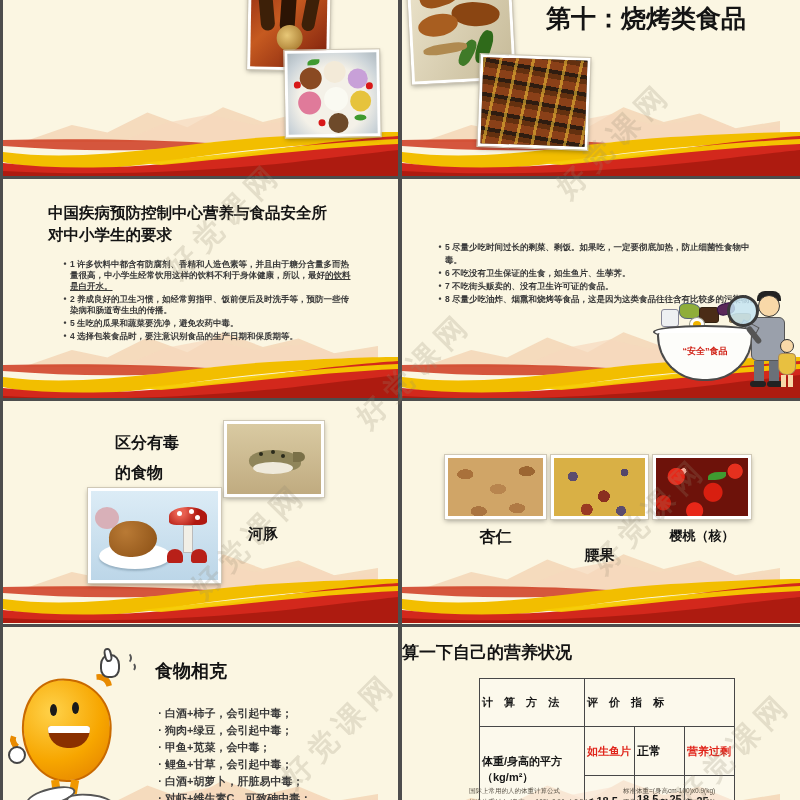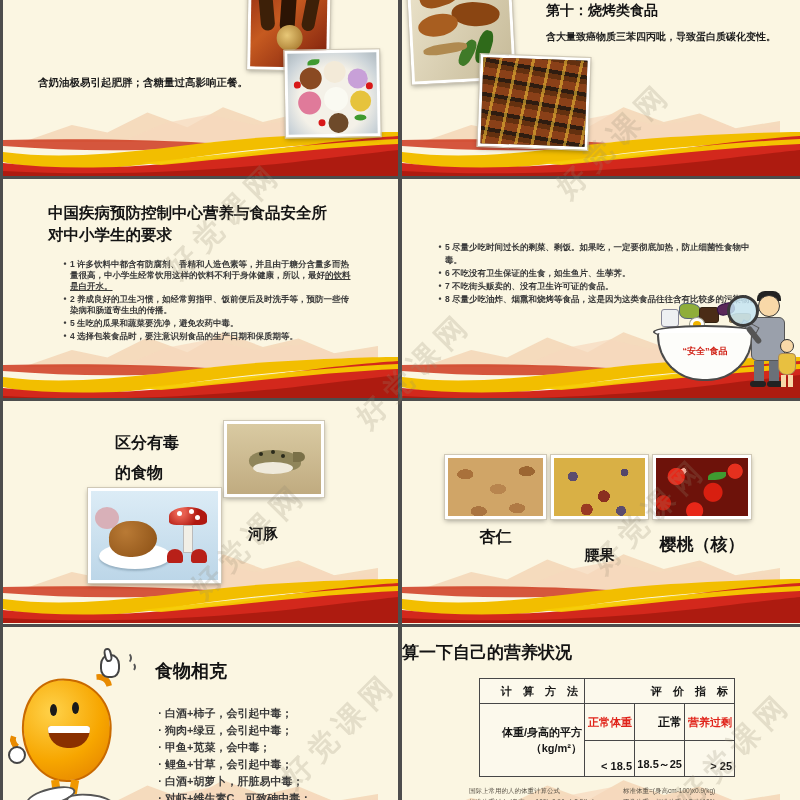--- a/index.html
+++ b/index.html
@@ -71,21 +71,21 @@
     radial-gradient(circle 9px at 42% 80%,#e82718 90%,transparent),
     radial-gradient(circle 8px at 8% 68%,#c81c0e 90%,transparent),
     radial-gradient(circle 3px at 30% 20%,#ffb0a0 95%,transparent);
     background-size:92px 66px;}
   .leaf{position:absolute;background:#3f9a30;border-radius:60% 0 60% 0;}
 
   .cap{position:absolute;color:#141414;font-weight:bold;text-align:center;z-index:5;}
 
   
   .ntable{position:absolute;border-collapse:collapse;z-index:5;table-layout:fixed;background:rgba(255,255,255,.35);}
-  .ntable td{border:1.5px solid #474747;text-align:right;color:#161616;font-weight:bold;padding:4px 2px;}
+  .ntable td{border:1.5px solid #474747;text-align:left;color:#161616;font-weight:bold;padding:16px 2px;}
   .ntable .hdr{font-size:11px;letter-spacing:4px;}
   .ntable .red{color:#e0241a;font-size:11px;line-height:13px;}
   .ntable .lbl{font-size:11px;line-height:16px;}
   .ntable .val{font-size:11px;}
   .fnote{position:absolute;color:#5a5348;font-size:6.5px;line-height:11px;font-weight:normal;z-index:5;white-space:nowrap;}
 
   
   .shape{position:absolute;box-sizing:border-box;}
   .wm{position:absolute;transform:rotate(-45deg);font-size:30px;font-weight:bold;
       color:rgba(146,136,116,.22);letter-spacing:7px;white-space:nowrap;z-index:30;pointer-events:none;}
@@ -101,21 +101,20 @@
           <polygon points="0,36 55,20 95,27 140,8 185,22 225,3 270,17 310,9 350,23 400,16 400,36" fill="#f0bf98" opacity="0.5"></polygon>
           <polygon points="110,36 160,18 210,10 260,20 320,14 360,26 400,20 400,36" fill="#f7d9bd" opacity="0.7"></polygon>
         </svg>
       <svg class="ribbon" viewBox="0 0 400 46" preserveAspectRatio="none">
         <path d="M0,16 C80,22 160,22 230,14 C160,10 80,8 0,10 Z" fill="#ce3a20" opacity="0.85"></path>
         <path d="M0,22 C90,34 180,12 270,7 C320,4 370,2 400,2 L400,12 C330,12 250,18 175,30 C105,41 45,42 0,32 Z" fill="#f2be00"></path>
         <path d="M0,33 C90,44 190,33 265,21 C325,12 372,8 400,6 L400,46 L0,46 Z" fill="#d3281c"></path>
         <path d="M0,41 C130,48 250,38 330,28 C365,24 390,21 400,20 L400,46 L0,46 Z" fill="#a81a10" opacity="0.9"></path>
         <path d="M140,33 C240,22 330,12 400,9 L400,14 C330,17 245,27 160,35 Z" fill="#f6ca00" opacity="0.95"></path>
       </svg>
-      <div class="t sub" style="left:35px;top:122px;font-size:10.5px;">含奶油极易引起肥胖；含糖量过高影响正餐。</div>
       <figure class="photo" style="left:245px;top:10px;width:82px;height:106px;margin:0;transform:rotate(1deg);">
         <div class="ph ph-icebars">
           <i style="left:8px;top:12px;width:14px;height:52px;transform:rotate(-6deg);"></i>
           <i style="left:30px;top:8px;width:15px;height:58px;transform:rotate(3deg);background:#2c1404;"></i>
           <i style="left:54px;top:14px;width:13px;height:50px;transform:rotate(10deg);"></i>
           <i class="tub" style="left:26px;top:58px;width:26px;height:26px;border-radius:50%;"></i>
         </div>
       </figure>
       <figure class="photo" style="left:282px;top:96px;width:95px;height:87px;margin:0;transform:rotate(-1deg);">
         <div class="ph ph-scoops">
@@ -142,22 +141,21 @@
           <polygon points="0,36 55,20 95,27 140,8 185,22 225,3 270,17 310,9 350,23 400,16 400,36" fill="#f0bf98" opacity="0.5"></polygon>
           <polygon points="110,36 160,18 210,10 260,20 320,14 360,26 400,20 400,36" fill="#f7d9bd" opacity="0.7"></polygon>
         </svg>
       <svg class="ribbon" viewBox="0 0 400 46" preserveAspectRatio="none">
         <path d="M0,16 C80,22 160,22 230,14 C160,10 80,8 0,10 Z" fill="#ce3a20" opacity="0.85"></path>
         <path d="M0,22 C90,34 180,12 270,7 C320,4 370,2 400,2 L400,12 C330,12 250,18 175,30 C105,41 45,42 0,32 Z" fill="#f2be00"></path>
         <path d="M0,33 C90,44 190,33 265,21 C325,12 372,8 400,6 L400,46 L0,46 Z" fill="#d3281c"></path>
         <path d="M0,41 C130,48 250,38 330,28 C365,24 390,21 400,20 L400,46 L0,46 Z" fill="#a81a10" opacity="0.9"></path>
         <path d="M140,33 C240,22 330,12 400,9 L400,14 C330,17 245,27 160,35 Z" fill="#f6ca00" opacity="0.95"></path>
       </svg>
-      <div class="t" style="left:144px;top:48px;font-size:14px;">第十：烧烤类食品</div>
-      <div class="t sub" style="left:144px;top:76px;font-size:10px;">含大量致癌物质三苯四丙吡，导致蛋白质碳化变性。</div>
+      <div class="t" style="left:144px;top:48px;font-size:25px;">第十：烧烤类食品</div>
       <figure class="photo" style="left:7px;top:12px;width:104px;height:116px;margin:0;transform:rotate(-3deg);">
         <div class="ph ph-grill">
           <i style="left:8px;top:10px;width:44px;height:26px;background:#9a5218;border-radius:45% 55% 50% 40%;transform:rotate(-15deg);"></i>
           <i style="left:40px;top:34px;width:48px;height:24px;background:#8a4512;border-radius:50% 40% 55% 45%;transform:rotate(8deg);"></i>
           <i style="left:6px;top:44px;width:40px;height:22px;background:#a85e20;border-radius:50%;transform:rotate(-8deg);"></i>
           <i style="left:64px;top:62px;width:14px;height:34px;background:#2f6a1a;border-radius:40%;transform:rotate(20deg);"></i>
           <i style="left:48px;top:70px;width:12px;height:28px;background:#3f7a28;border-radius:40%;transform:rotate(30deg);"></i>
           <i style="left:10px;top:74px;width:44px;height:10px;background:#b08a50;border-radius:40%;transform:rotate(-6deg);"></i>
         </div>
       </figure>
@@ -334,21 +332,21 @@
       <figure class="photo" style="left:149px;top:54px;width:97px;height:64px;margin:0;">
           <div class="ph ph-cashews"></div>
         </figure>
       <figure class="photo" style="left:251px;top:54px;width:98px;height:64px;margin:0;">
         <div class="ph ph-cherries">
             <i class="leaf" style="left:52px;top:14px;width:18px;height:8px;"></i>
           </div>
       </figure>
       <div class="cap" style="left:43px;top:126px;width:101px;font-size:16px;">杏仁</div>
       <div class="cap" style="left:149px;top:126px;width:97px;font-size:15px;margin-top:19px;">腰果</div>
-      <div class="cap" style="left:236px;top:132px;width:128px;font-size:17px;">樱桃（核）</div>
+      <div class="cap" style="left:236px;top:126px;width:128px;font-size:13px;">樱桃（核）</div>
     </div>
   </section>
 
   <section class="slide col-l s7">
     <div class="canvas">
       <svg class="mountain" viewBox="0 0 400 36" preserveAspectRatio="none">
           <polygon points="0,36 55,20 95,27 140,8 185,22 225,3 270,17 310,9 350,23 400,16 400,36" fill="#f0bf98" opacity="0.5"></polygon>
           <polygon points="110,36 160,18 210,10 260,20 320,14 360,26 400,20 400,36" fill="#f7d9bd" opacity="0.7"></polygon>
         </svg>
 
@@ -413,21 +411,21 @@
         <tbody>
             <tr style="height:25px;">
           <td class="hdr" style="width:100px;">计 算 方 法</td>
           <td class="hdr" colspan="3">评 价 指 标</td>
         </tr>
         <tr style="height:37px;">
           <td class="lbl" rowspan="2">
             <span>体重/身高的平方</span><br>
             <span>（kg/m²）</span>
           </td>
-          <td class="red" style="width:44px;">正常体重</td>
+          <td class="red" style="width:44px;">如生鱼片</td>
           <td class="lbl" style="width:65px;font-size:12px;">正常</td>
           <td class="red" style="width:47px;">营养过剩</td>
         </tr>
         <tr style="height:36px;">
           <td class="val" style="vertical-align:bottom;padding-bottom:4px;">&lt; 18.5</td>
           <td class="val" style="vertical-align:bottom;padding-bottom:4px;">18.5～25</td>
           <td class="val" style="vertical-align:bottom;padding-bottom:4px;margin-top:32px;">&gt; 25</td>
         </tr>
       </tbody>
         </table>

